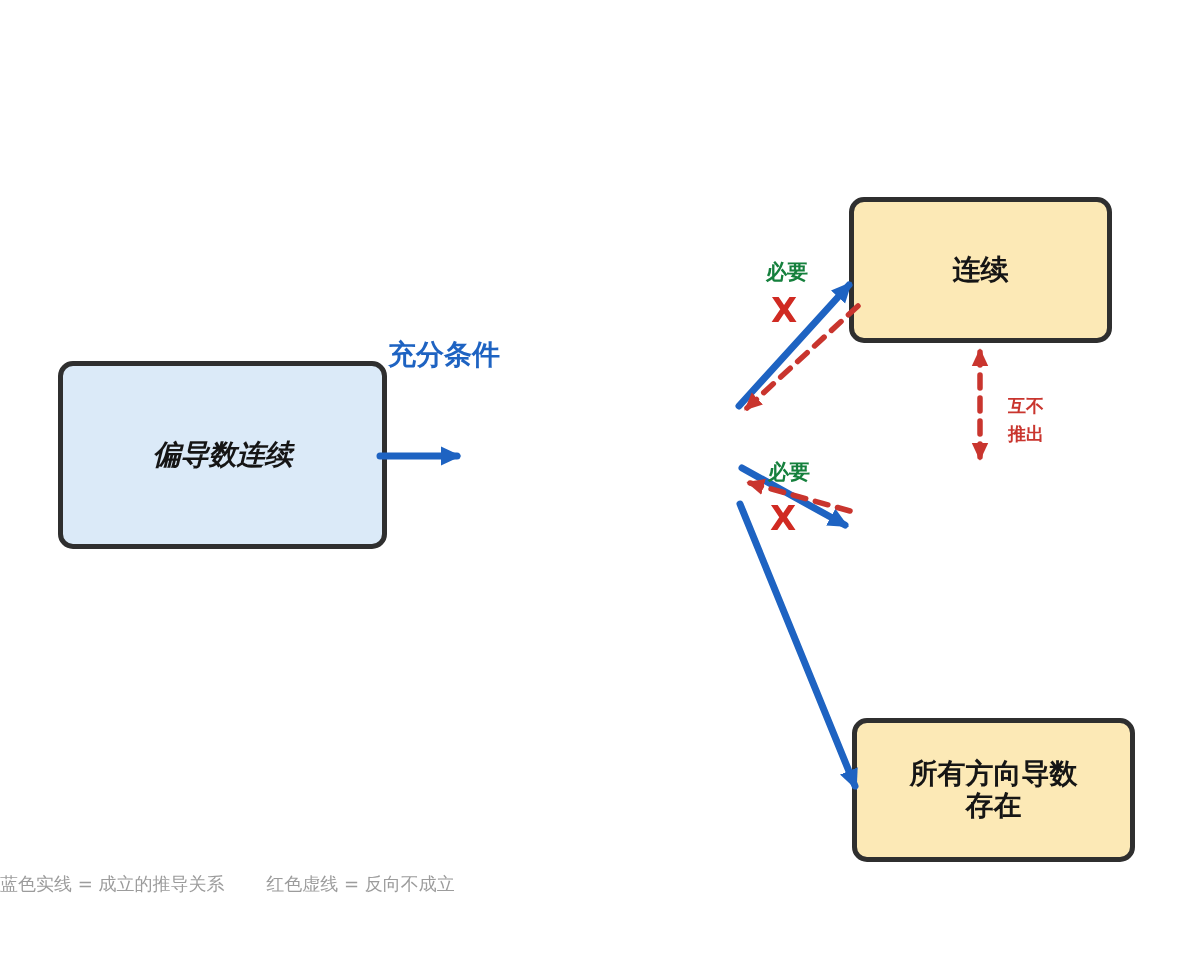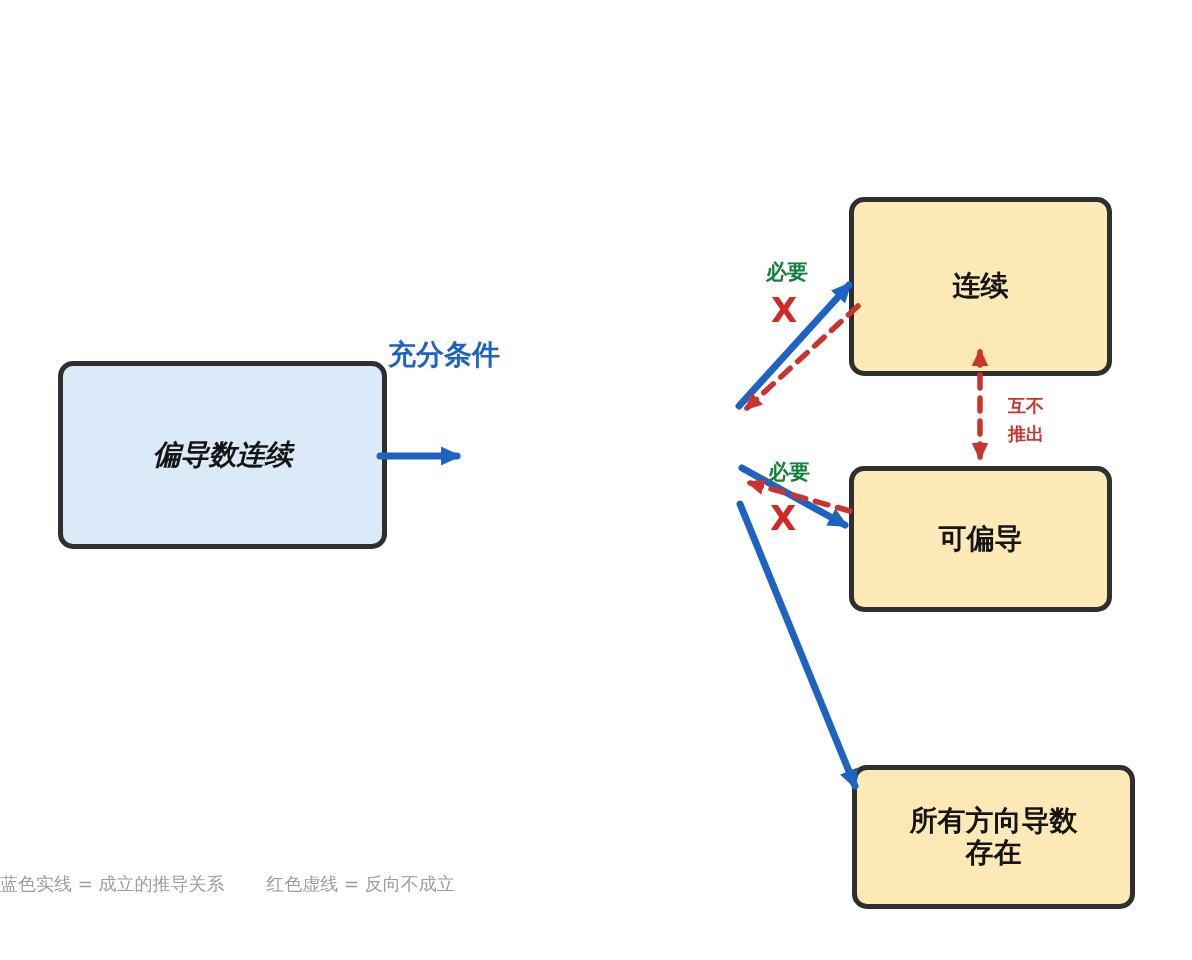--- a/index.html
+++ b/index.html
@@ -25,23 +25,23 @@
     text-align: center;
     white-space: pre-line;
     line-height: 1.15;
   }
   .node-blue   { background: #DBEAF8; }
   .node-green  { background: #D5E8D3; }
   .node-yellow { background: #FCE9B6; }
 
   #node-partial-continuous { left: 58px;  top: 361px; width: 329px; height: 188px; font-style: italic; }
   #node-differentiable     { left: 467px; top: 360px; width: 282px; height: 192px; }
-  #node-continuous         { left: 849px; top: 197px; width: 263px; height: 179px; }
+  #node-continuous         { left: 849px; top: 197px; width: 263px; height: 146px; }
   #node-partial-derivable  { left: 849px; top: 466px; width: 263px; height: 146px; }
-  #node-directional        { left: 852px; top: 765px; width: 283px; height: 144px; }
+  #node-directional        { left: 852px; top: 718px; width: 283px; height: 144px; }
 
   .edge-label { position: absolute; }
   #label-sufficient {
     left: 388px; top: 336px;
     color: #1E63C2; font-weight: bold; font-size: 28px;
   }
   .label-necessary {
     color: #15803d; font-weight: 600; font-size: 21px;
   }
   #label-necessary-top    { left: 766px; top: 258px; }
@@ -93,23 +93,20 @@
 
   <div class="node node-blue" id="node-partial-continuous">
     <span>偏导数连续</span>
   </div>
 
 
   <div class="node node-yellow" id="node-continuous">
     <span>连续</span>
   </div>
 
-  <div class="node node-yellow" id="node-partial-derivable">
-    <span>可偏导</span>
-  </div>
 
   <div class="node node-yellow" id="node-directional">
     <span>所有方向导数
 存在</span>
   </div>
 
   <svg class="edges" viewBox="0 0 1192 960" xmlns="http://www.w3.org/2000/svg">
     <defs>
       <marker id="arrow-blue" viewBox="0 0 10 10" refX="7.5" refY="5" markerWidth="3.1" markerHeight="3.1" markerUnits="strokeWidth" orient="auto-start-reverse">
         <path d="M0,0.6 L9.5,5 L0,9.4 z" fill="#1E63C2"></path>

